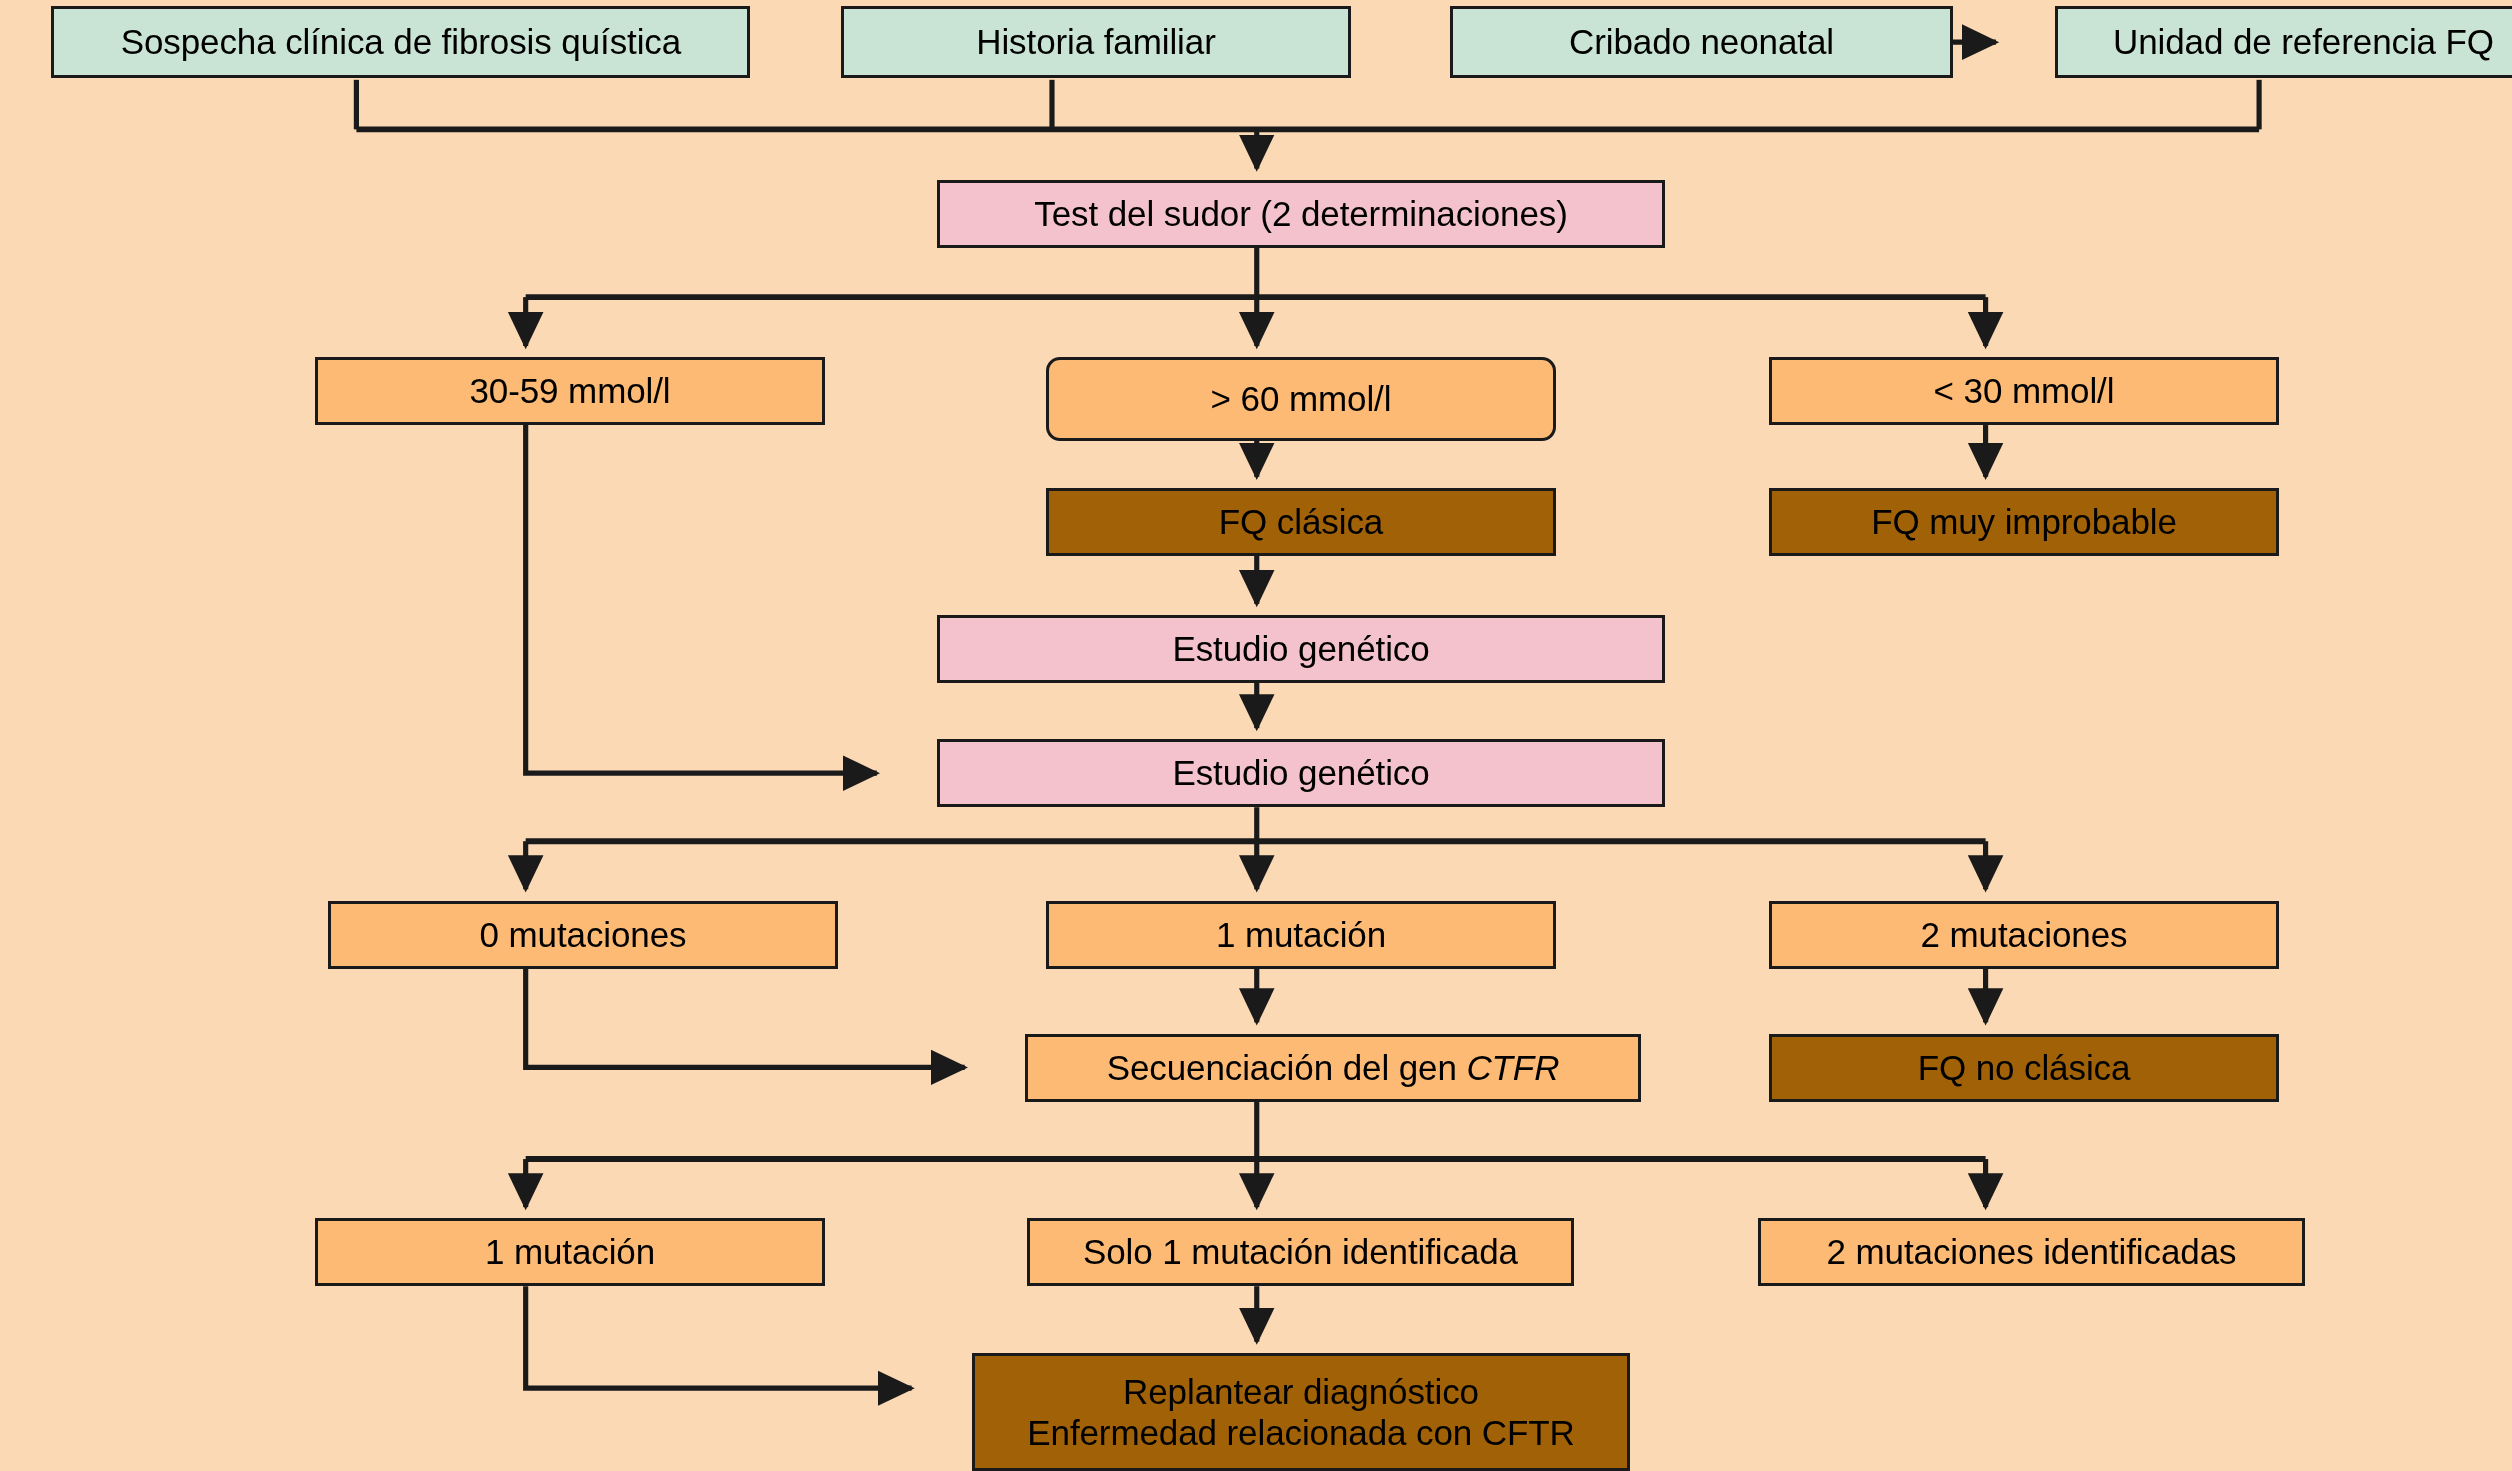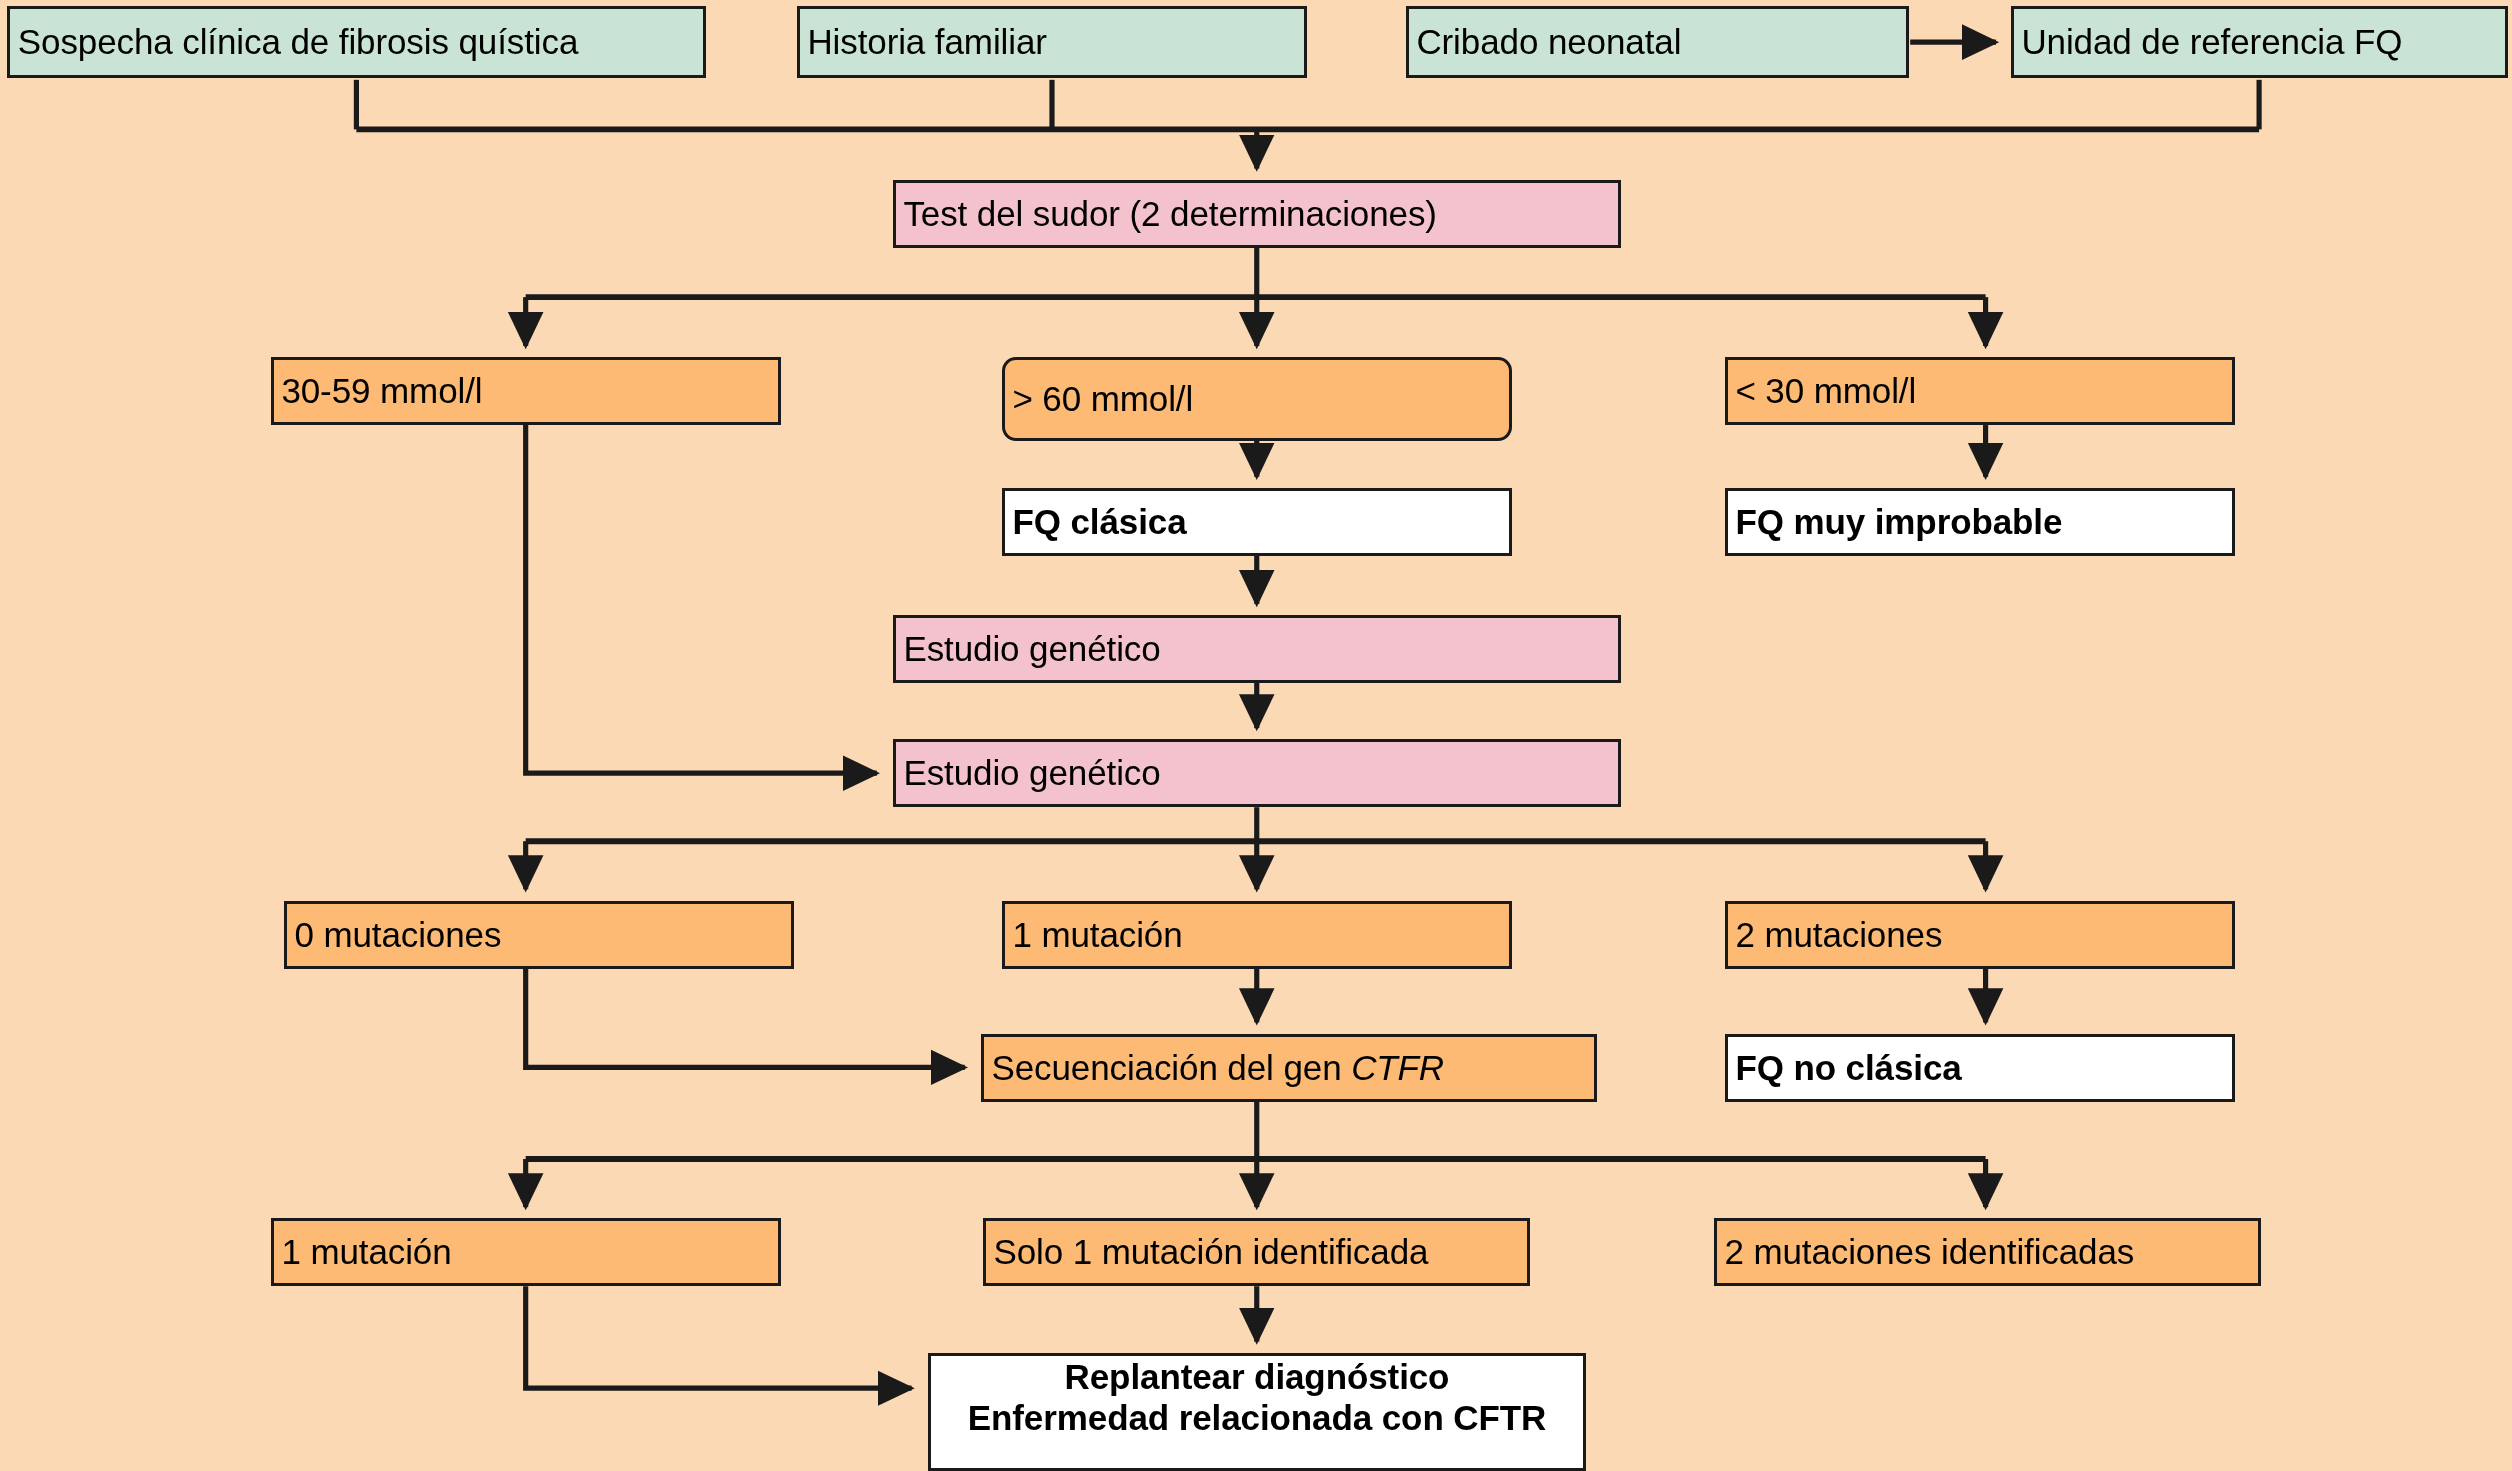--- a/index.html
+++ b/index.html
@@ -22,33 +22,34 @@
     width: 2512px;
     height: 1471px;
     pointer-events: none;
   }
   .node {
     position: absolute;
     box-sizing: border-box;
     border: 3.7px solid #1a1a1a;
     display: flex;
     align-items: center;
-    justify-content: flex-start;
+    justify-content: center;
     text-align: center;
     color: #000000;
     font-size: 35px;
     line-height: 1.18;
     letter-spacing: -0.1px;
     padding: 0 7.4px;
     z-index: 2;
+    margin-left: 44px;
   }
   .node.green  { background: #c9e3d4; }
   .node.pink   { background: #f3c2cc; }
   .node.lav    { background: #fdba74; }
-  .node.teal   { background: #ffffff; font-weight: bold; }
+  .node.teal   { background: #a16207; }
   .node .ital  { font-style: italic; }
   .node .l2    { display: block; }
 </style>
 </head>
 <body>
 
 <div id="diagram">
 
   <svg id="edges" viewBox="0 0 3398 1990" xmlns="http://www.w3.org/2000/svg">
     <defs>

